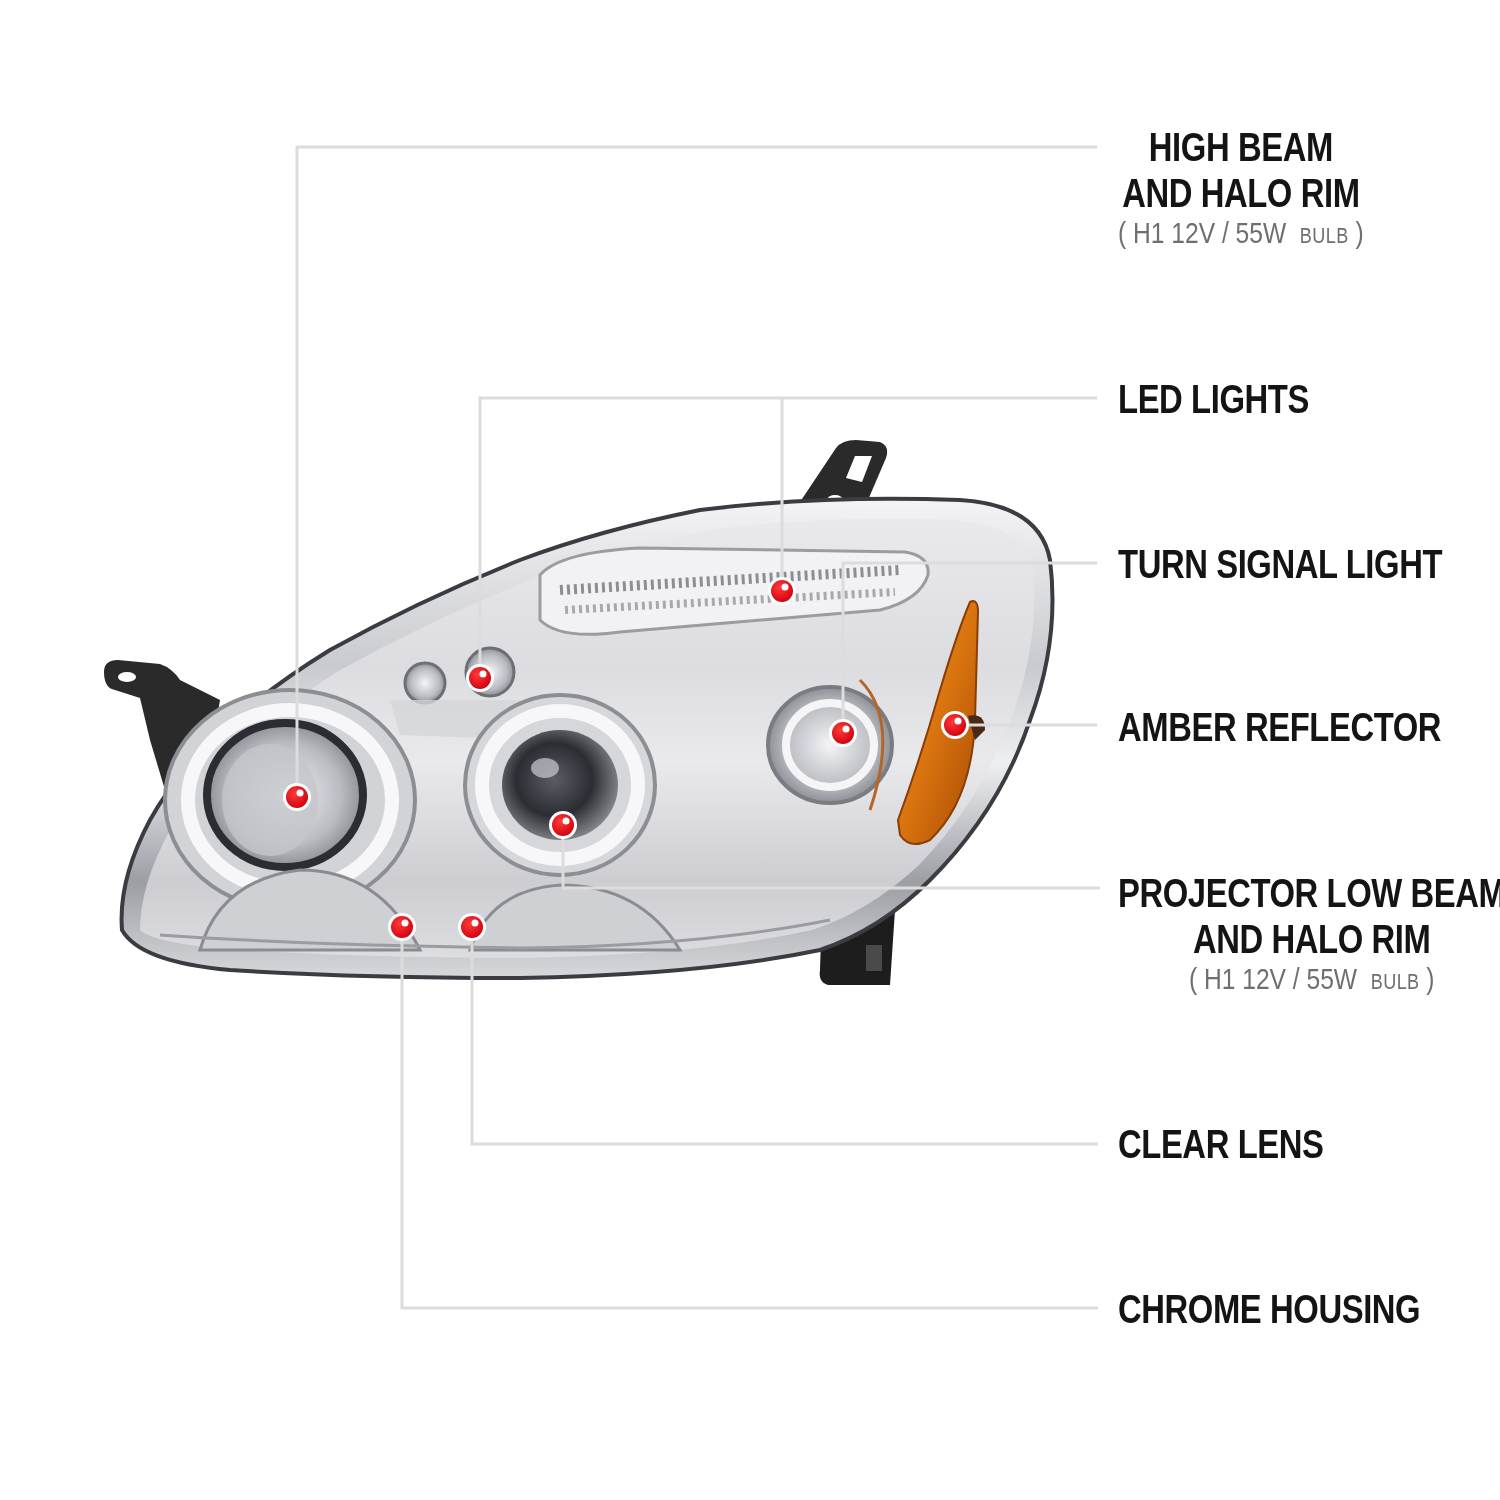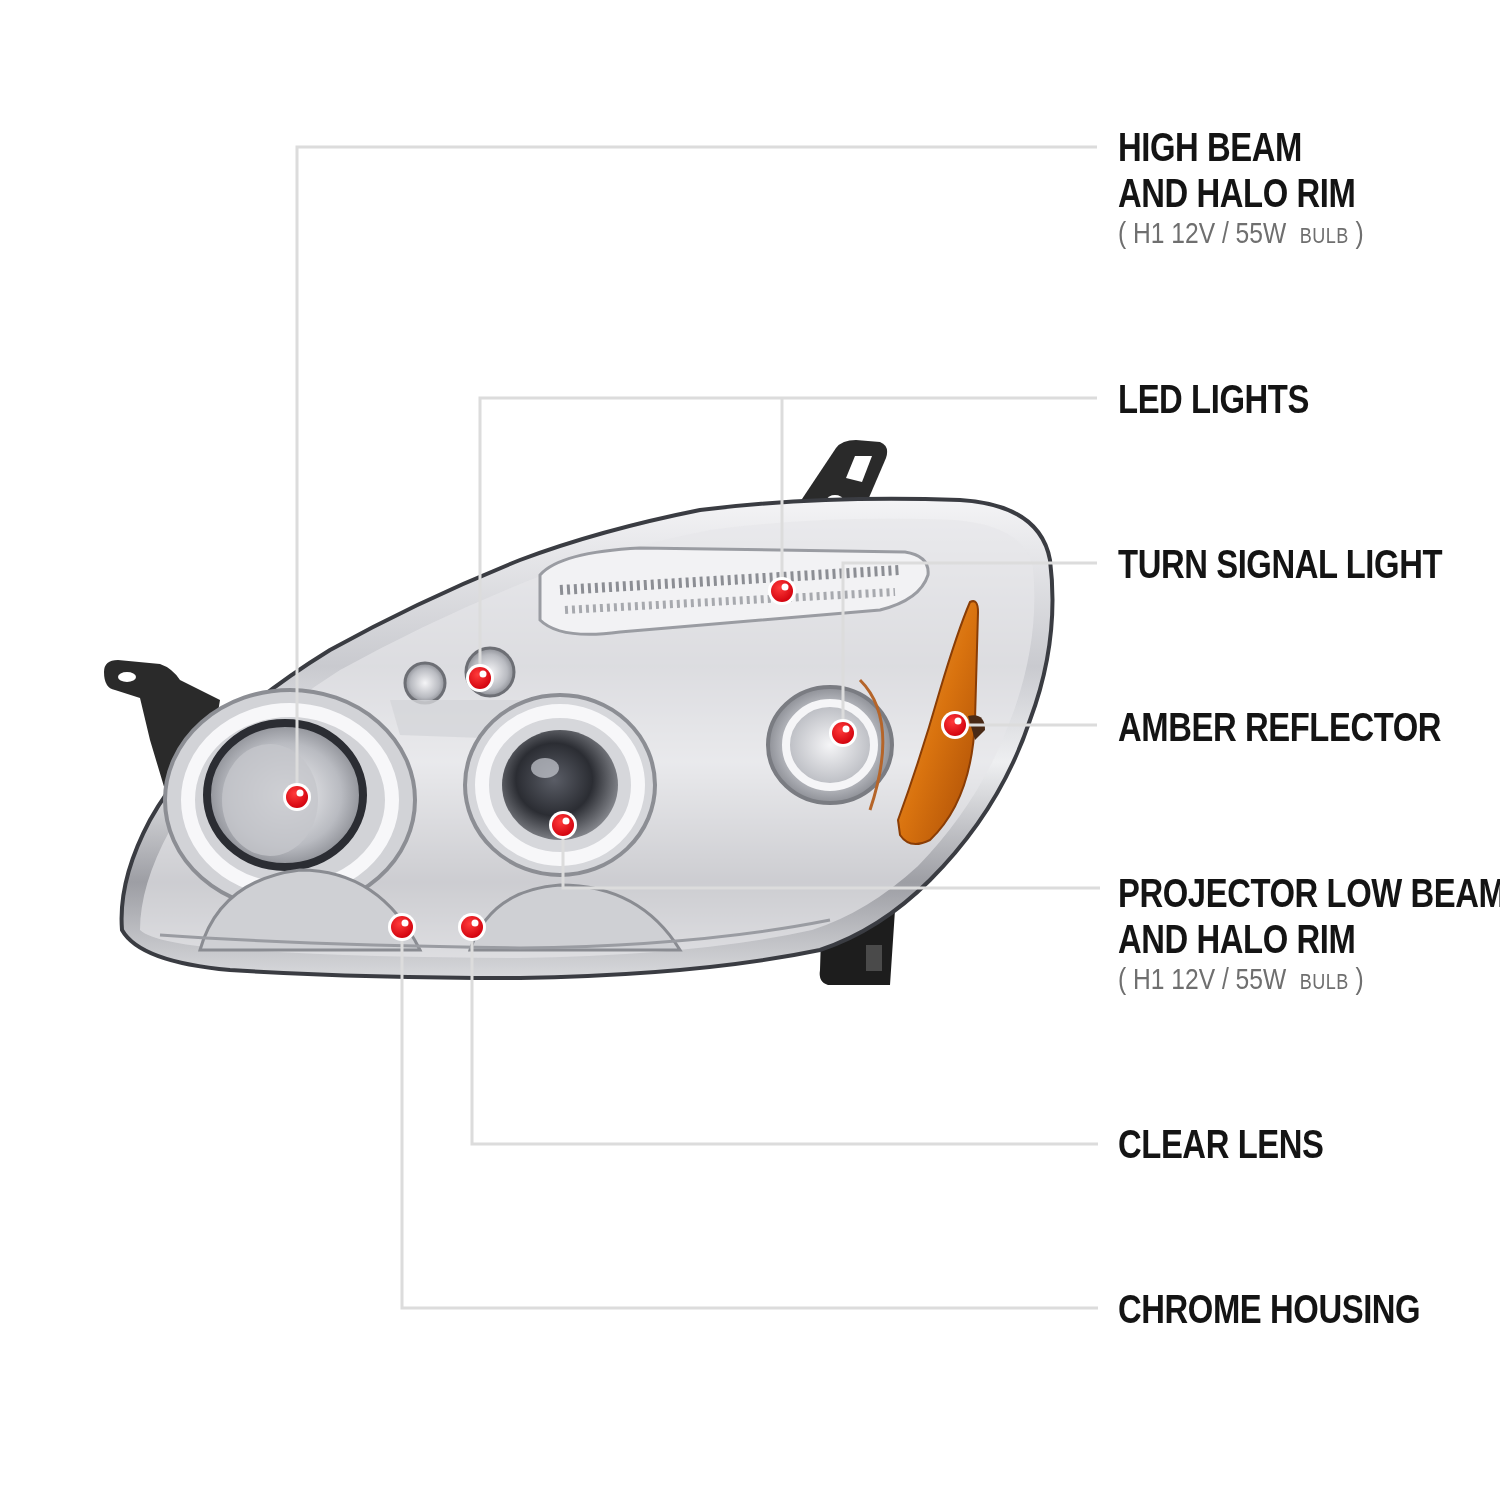--- a/index.html
+++ b/index.html
@@ -1,17 +1,17 @@
 <!DOCTYPE html>
 <html><head>
   <meta charset="utf-8">
   <style>
     html, body { margin: 0; padding: 0; background: #ffffff; }
     body { width: 1500px; height: 1500px; position: relative; overflow: hidden; font-family: "Liberation Sans", sans-serif; }
-    #stage { position: absolute; left: 0; top: 0; width: 1216px; height: 1500px; }
+    #stage { position: absolute; left: 0; top: 0; width: 1216px; height: 1500px; text-align: center; }
     svg.art { position: absolute; left: 0; top: 0; }
     .label { position: absolute; left: 1118px; color: #141414; font-family: "Liberation Sans", sans-serif; font-weight: 700; font-size: 40px; line-height: 46px; letter-spacing: -0.5px; transform: scaleX(0.82); transform-origin: left top; white-space: nowrap; }
     .label .spec { display: block; color: #6f6f6f; font-weight: 400; font-size: 30px; line-height: 34px; letter-spacing: 0px; }
     .label .spec .bulb { font-size: 22px; letter-spacing: 0.5px; }
   </style>
 </head>
 <body>
 
 <div id="stage">
 

